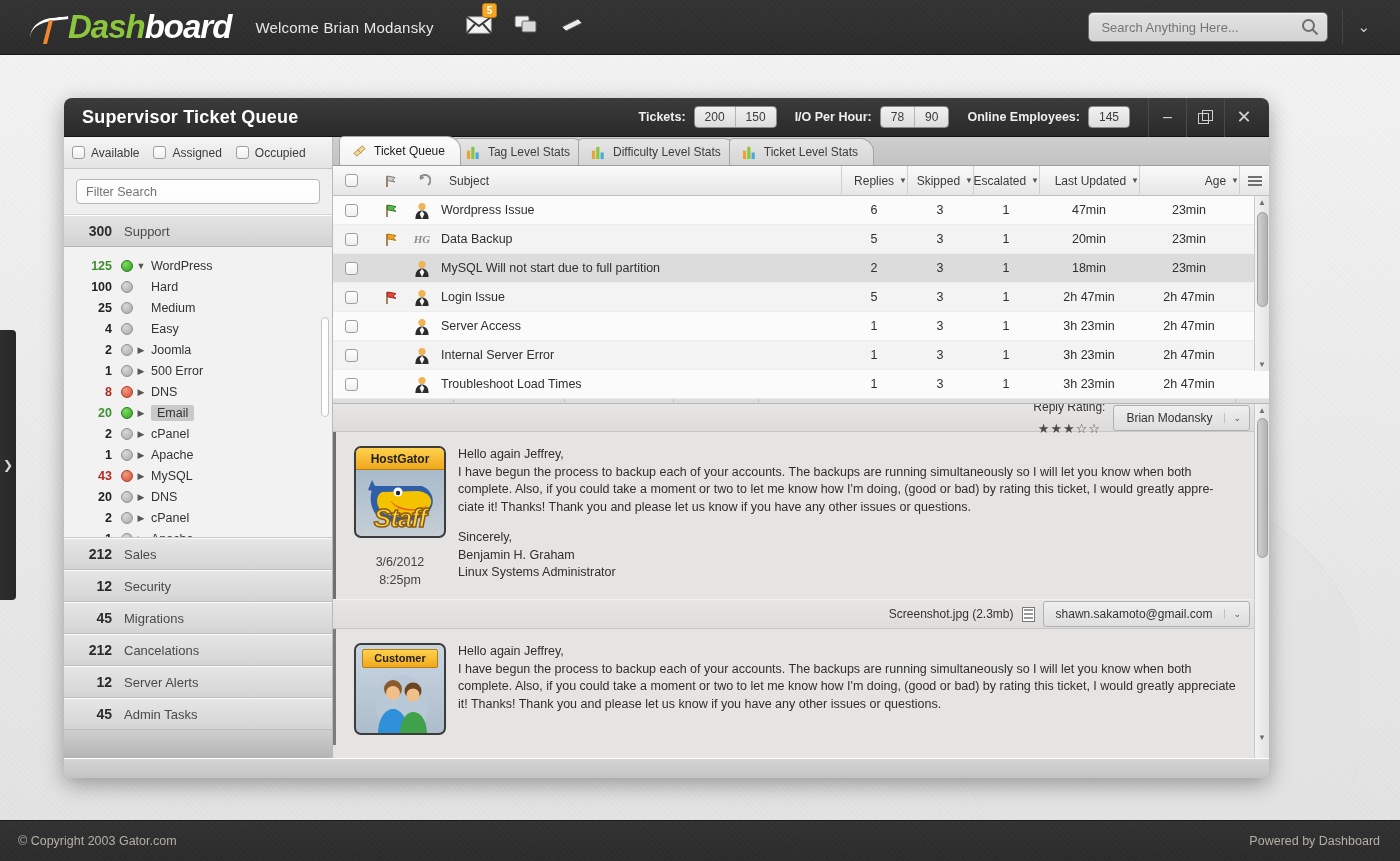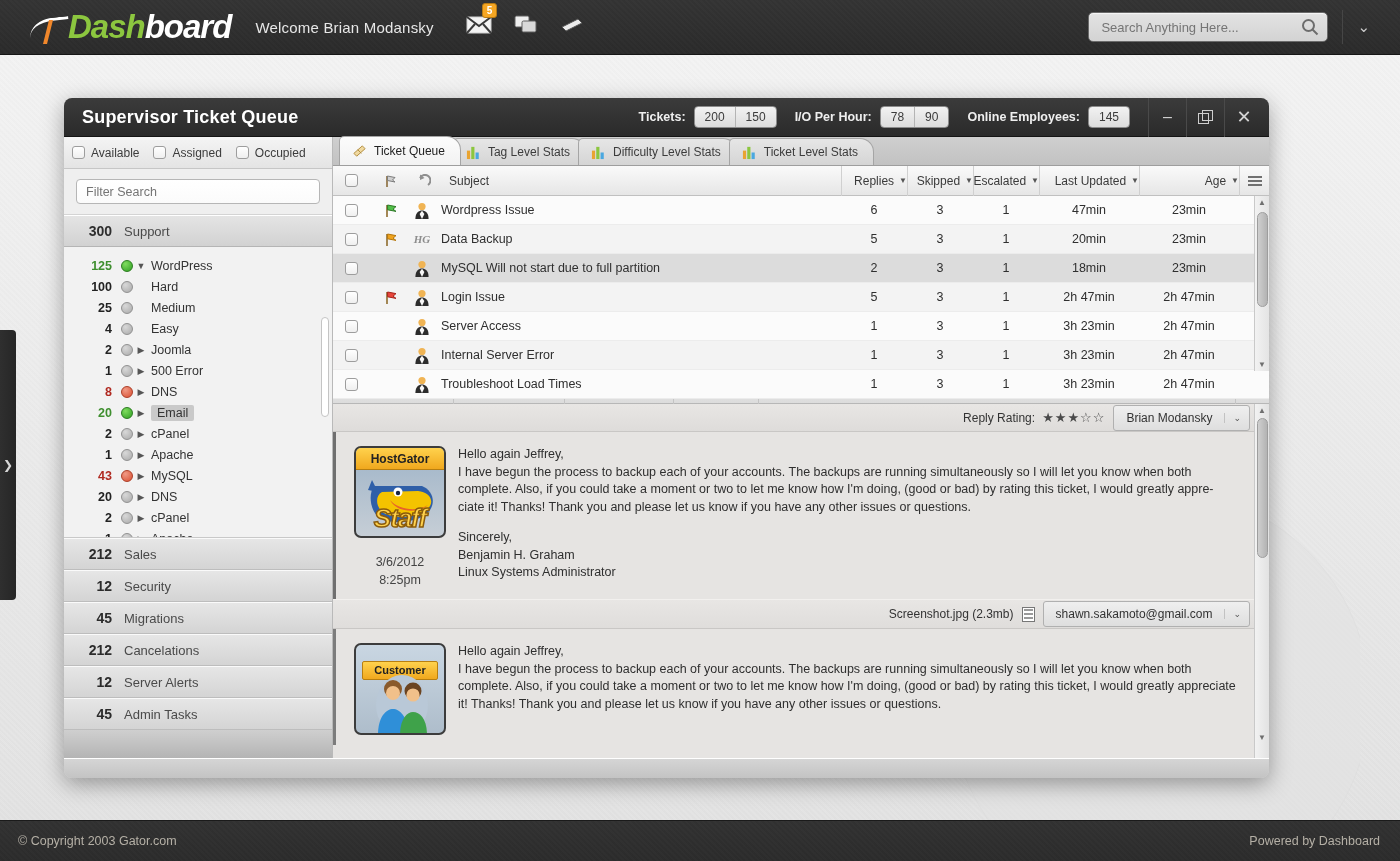--- a/index.html
+++ b/index.html
@@ -295,21 +295,21 @@
   .conv-scroll .ar{position:absolute;left:3px;font-size:8px;color:#6f6f6f;}
   .conv-scroll .ar.up{top:2px;} .conv-scroll .ar.dn{bottom:16px;}
   .conv-inner{position:absolute;inset:0 15px 0 0;overflow:hidden;}
 
   .msg-head{
     height:28px;display:flex;align-items:center;justify-content:flex-end;
     padding-right:4px;gap:0;
     background:linear-gradient(#e8e6e4,#dedcda);
     border-bottom:1px solid #c9c7c5;
   }
-  .rrating{font-size:12px;color:#333;display:flex;align-items:center;gap:7px;margin-right:8px;}
+  .rrating{font-size:12px;color:#333;display:flex;align-items:center;gap:7px;margin-right:8px;flex-direction:column;}
   .stars{letter-spacing:1px;font-size:13px;color:#4a4a4a;}
   .who{
     display:flex;align-items:center;height:26px;
     background:linear-gradient(#efefef,#dedede);
     border:1px solid #b0b0b0;border-radius:3px;overflow:hidden;
   }
   .who span{font-size:12px;color:#333;padding:0 12px;}
   .who .cd{padding:0 8px;border-left:1px solid #c2c2c2;font-size:9px;color:#555;}
 
   .msg{display:flex;padding:14px 16px 10px 12px;border-left:3px solid #7c7c7c;}
@@ -337,21 +337,21 @@
   .stamp{font-size:12.5px;color:#444;margin-top:15px;line-height:18px;}
   .msg-body{flex:1;font-size:12.5px;color:#2f2f2f;line-height:17.5px;padding-left:6px;}
   .msg-body p{margin-bottom:13px;}
   .msg-body p:last-child{margin:0;}
 
   .cust-badge{
     width:92px;height:92px;border-radius:7px;margin:0 auto;position:relative;overflow:hidden;
     border:2px solid #3c3c3c;background:linear-gradient(#c9d6e2,#aebdcb);
   }
   .cust-badge .cap{
-    position:absolute;left:6px;right:6px;top:16px;height:19px;
+    position:absolute;left:6px;right:6px;top:4px;height:19px;
     background:linear-gradient(#ffd24d,#f0a81e);
     border:1px solid #b87f10;border-radius:2px;
     color:#222;font-weight:bold;font-size:11px;line-height:17px;
   }
   .people{position:absolute;left:14px;top:26px;width:64px;height:64px;}
   .attach-row{
     height:30px;display:flex;align-items:center;justify-content:flex-end;
     padding-right:4px;gap:0;
     background:linear-gradient(#e8e6e4,#dfdddb);
     border-bottom:1px solid #c9c7c5;border-top:1px solid #f2f0ee;

